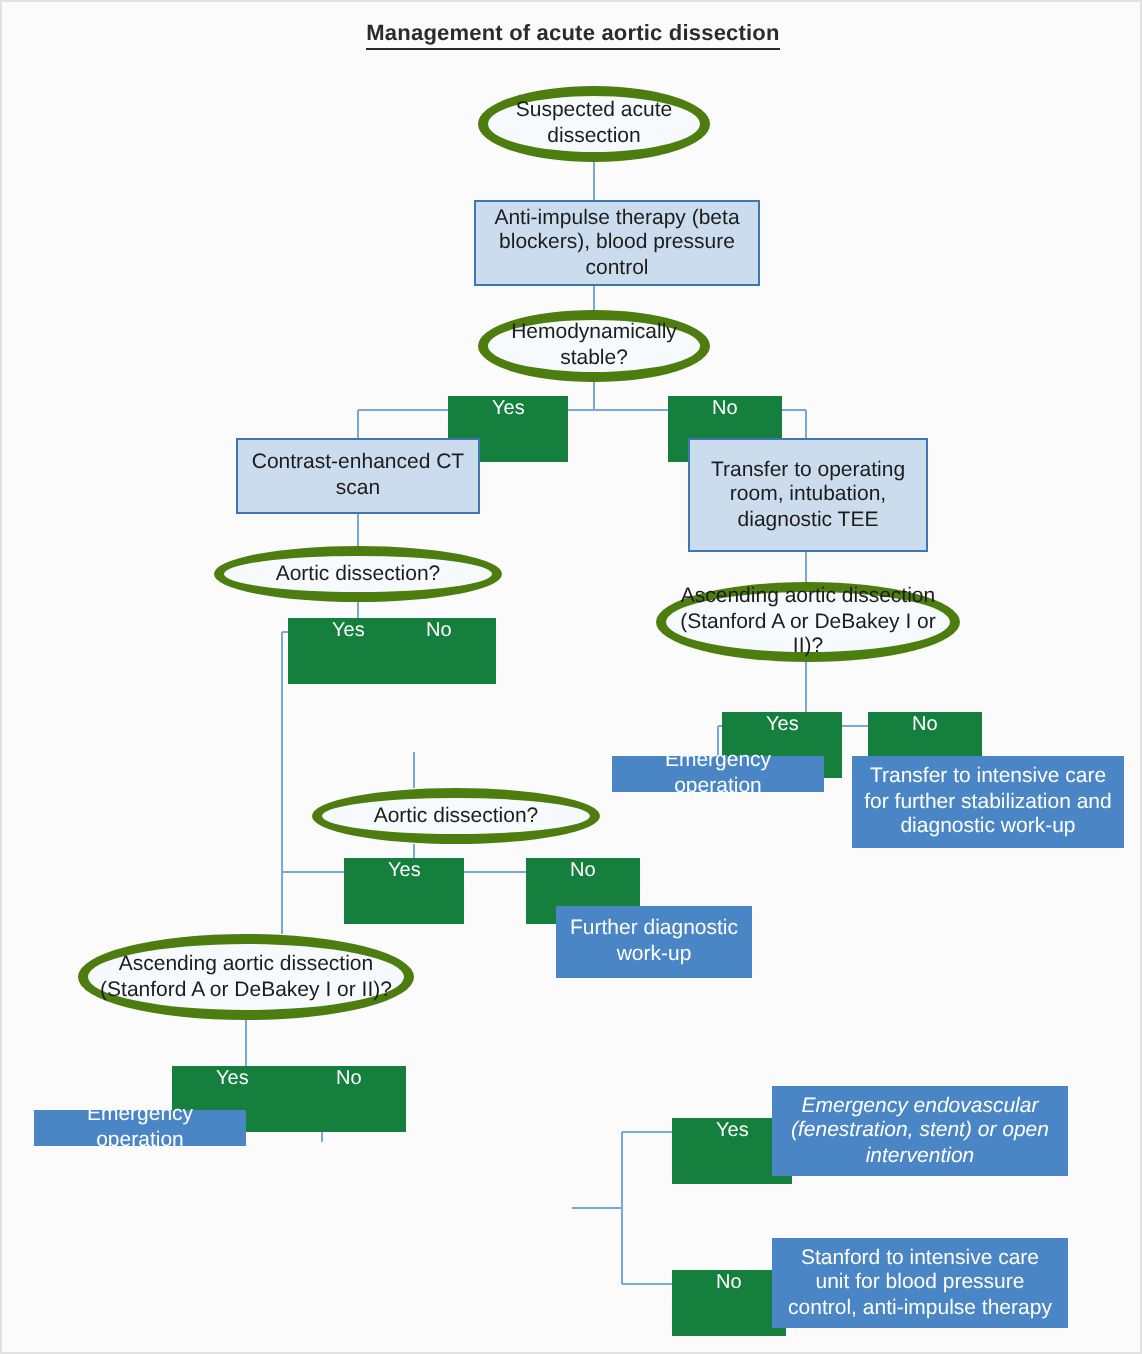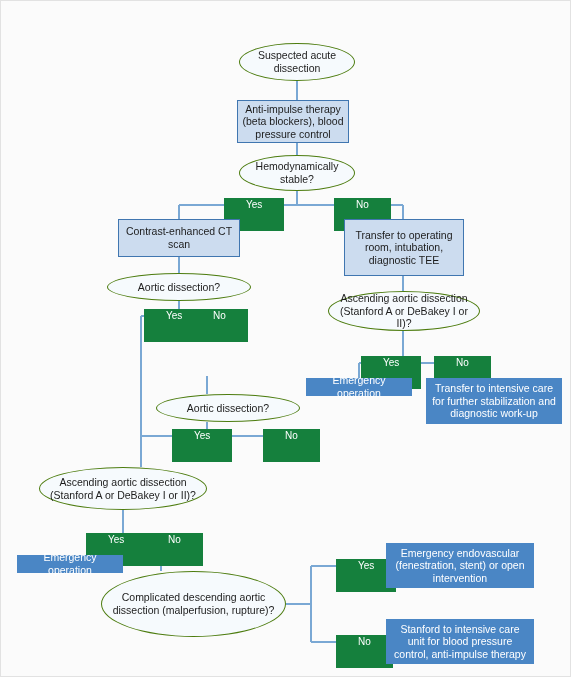--- a/index.html
+++ b/index.html
@@ -61,21 +61,21 @@
   }
   
   .box-dark {
     background: #4a86c5;
     border: 1px solid #4a86c5;
     color: #ffffff;
   }
   
   .ellipse {
     background: #f6fafd;
-    border: 1px solid #4d7c0f;
+    border: 5px solid #4d7c0f;
     border-radius: 50%;
   }
 
   
   .edgelabel {
     position: absolute;
     box-sizing: border-box;
     background: #15803d;
     color: #ffffff;
     font-size: 10px;
@@ -84,20 +84,23 @@
     text-align: center;
     padding: 0 22px;
     white-space: nowrap;
   }
 </style>
 </head>
 <body>
 
 <div id="page">
 
+  <div id="title">
+    <span>Management of acute aortic dissection</span>
+  </div>
 
   <svg id="wires" viewBox="0 0 571 677" xmlns="http://www.w3.org/2000/svg">
     <g stroke="#7aa8d4" stroke-width="1.4" fill="none" shape-rendering="crispEdges">
 
       <path d="M296,80 L296,99"></path>
 
       <path d="M296,142 L296,154"></path>
 
       <path d="M296,190 L296,204"></path>
 
@@ -145,21 +148,21 @@
       <path d="M368,565 L385,565"></path>
 
       <path d="M366,641 L385,641"></path>
     </g>
   </svg>
 
   <div class="node ellipse" style="left:238px; top:42px; width:116px; height:38px;">
     <span class="txt">Suspected acute dissection</span>
   </div>
 
-  <div class="node box-light" style="left:236px; top:99px; width:112px; height:43px;">
+  <div class="node box-light" style="left:236px; top:99px; width:143px; height:43px;">
     <span class="txt">Anti-impulse therapy (beta blockers), blood pressure control</span>
   </div>
 
   <div class="node ellipse" style="left:238px; top:154px; width:116px; height:36px;">
     <span class="txt">Hemodynamically stable?</span>
   </div>
 
   <div class="edgelabel" style="left:223px; top:197px;">Yes</div>
   <div class="edgelabel" style="left:333px; top:197px;">No</div>
 
@@ -194,40 +197,40 @@
     <span class="txt">Transfer to intensive care for further stabilization and diagnostic work-up</span>
   </div>
 
   <div class="node ellipse" style="left:155px; top:393px; width:144px; height:28px;">
     <span class="txt">Aortic dissection?</span>
   </div>
 
   <div class="edgelabel" style="left:171px; top:428px;">Yes</div>
   <div class="edgelabel" style="left:262px; top:428px;">No</div>
 
+  <div class="node box-dark" style="left:277px; top:452px; width:98px; height:36px;">
+    <span class="txt">Further diagnostic work-up</span>
+  </div>
 
   <div class="node ellipse" style="left:38px; top:466px; width:168px; height:43px;">
     <span class="txt">Ascending aortic dissection (Stanford A or DeBakey I or II)?</span>
   </div>
 
   <div class="edgelabel" style="left:85px; top:532px;">Yes</div>
   <div class="edgelabel" style="left:145px; top:532px;">No</div>
 
   <div class="node box-dark" style="left:16px; top:554px; width:106px; height:18px;">
     <span class="txt">Emergency operation</span>
   </div>
 
-  <div class="node ellipse" style="left:100px; top:570px; width:185px; height:66px;">
-    <span class="txt">Complicated descending aortic dissection (malperfusion, rupture)?</span>
-  </div>
 
   <div class="edgelabel" style="left:335px; top:558px;">Yes</div>
   <div class="edgelabel" style="left:335px; top:634px;">No</div>
 
-  <div class="node box-dark" style="left:385px; top:542px; width:148px; height:45px;">
+  <div class="node box-dark" style="left:385px; top:542px; width:148px; height:45px;font-style:italic;">
     <span class="txt">Emergency endovascular (fenestration, stent) or open intervention</span>
   </div>
 
   <div class="node box-dark" style="left:385px; top:618px; width:148px; height:45px;">
     <span class="txt">Stanford to intensive care unit for blood pressure control, anti-impulse therapy</span>
   </div>
 
 </div>
 
 </body></html>

